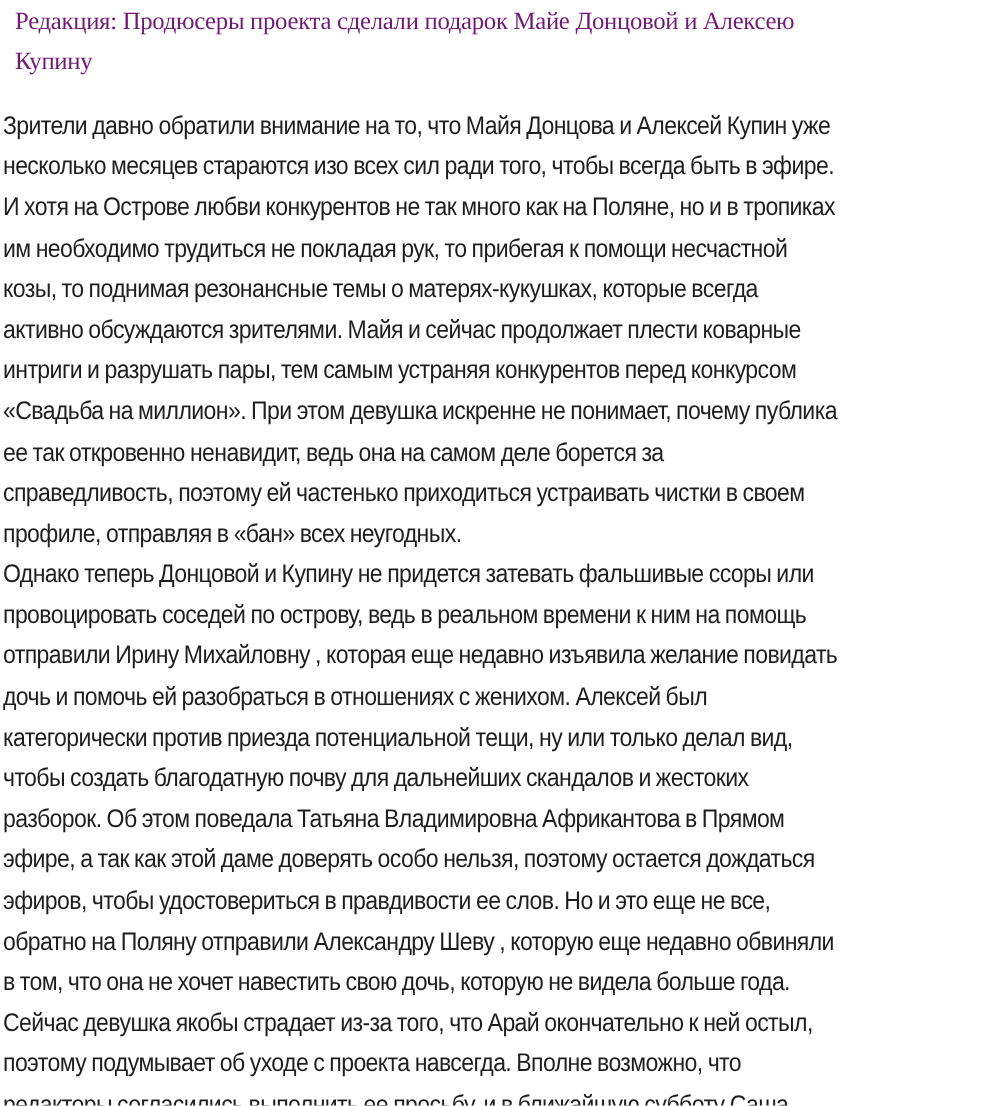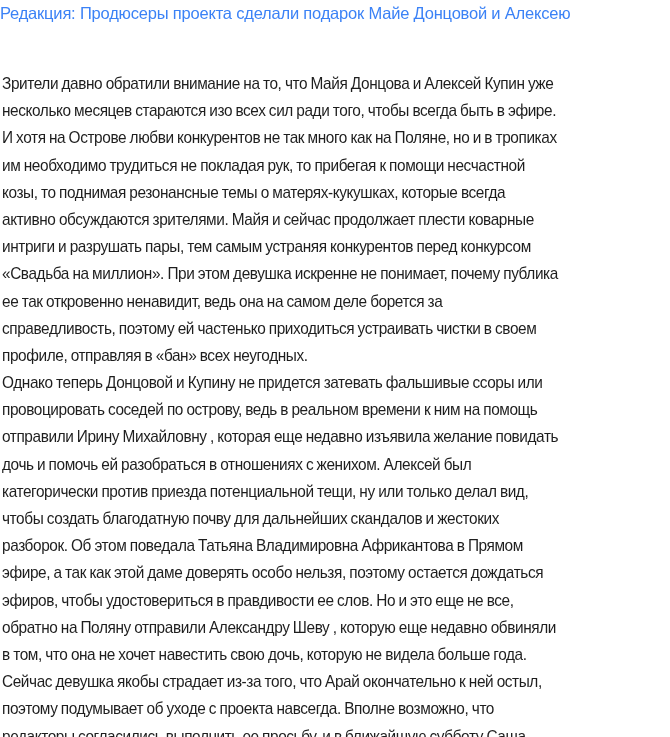--- a/index.html
+++ b/index.html
@@ -1,38 +1,39 @@
 <!DOCTYPE html>
 <html><head>
 <meta charset="utf-8">
 <style>
   html, body { margin: 0; padding: 0; background: #ffffff; }
   body { width: 670px; height: 737px; overflow: hidden; position: relative; color: #1a1a1a; }
   .title {
-    position: absolute; left: 0; top: 0px; width: 660px;
-    font-family: Liberation Sans, sans-serif; font-size: 16.5px; line-height: 27px;
-    color: #3b82f6; letter-spacing: -0.2px;
+    position: absolute; left: 10px; top: 0px; width: 660px;
+    font-family: Liberation Serif, serif; font-size: 16.5px; line-height: 27px;
+    color: #701a75; letter-spacing: -0.2px;
   }
   .para {
     position: absolute; left: 2px; width: 668px;
     font-family: "Liberation Sans Narrow", "Liberation Sans", sans-serif;
     font-size: 17px; line-height: 27.2px; color: #1e1e1e;
     letter-spacing: -0.45px; word-spacing: -0.5px;
     transform-origin: 0 0; transform: scaleX(0.905);
     width: 738px;
   }
   .line { display: block; white-space: nowrap; }
   #p1 { top: 70px; }
   #p2 { top: 369px; }
 </style>
 </head>
 <body>
 
 <div class="title">
   <span class="line">Редакция: Продюсеры проекта сделали подарок Майе Донцовой и Алексею</span>
+  <span class="line">Купину</span>
 </div>
 
 <div class="para" id="p1">
   <span class="line">Зрители давно обратили внимание на то, что Майя Донцова и Алексей Купин уже</span>
   <span class="line">несколько месяцев стараются изо всех сил ради того, чтобы всегда быть в эфире.</span>
   <span class="line">И хотя на Острове любви конкурентов не так много как на Поляне, но и в тропиках</span>
   <span class="line">им необходимо трудиться не покладая рук, то прибегая к помощи несчастной</span>
   <span class="line">козы, то поднимая резонансные темы о матерях-кукушках, которые всегда</span>
   <span class="line">активно обсуждаются зрителями. Майя и сейчас продолжает плести коварные</span>
   <span class="line">интриги и разрушать пары, тем самым устраняя конкурентов перед конкурсом</span>

